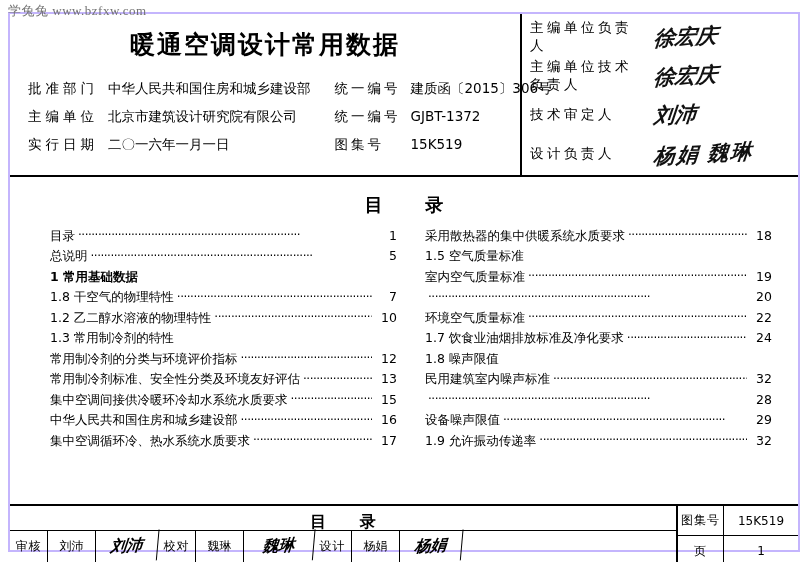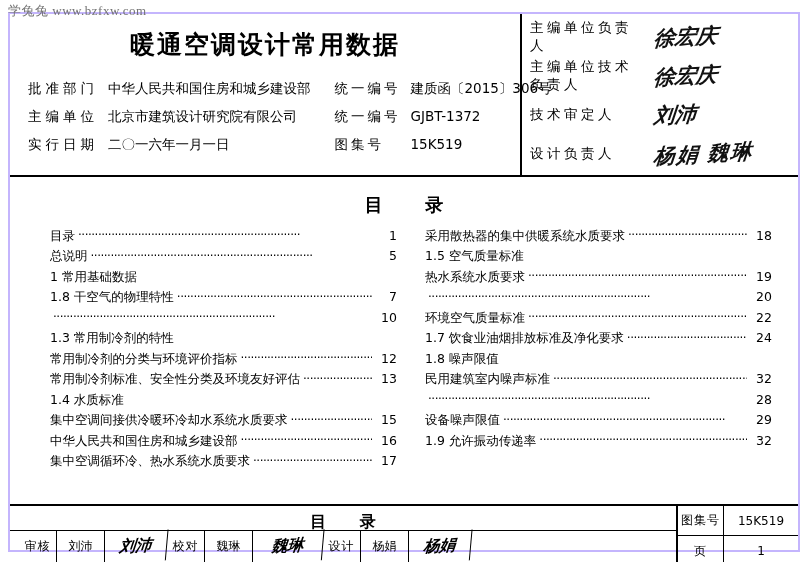--- a/index.html
+++ b/index.html
@@ -143,21 +143,21 @@
   .entry {
     display: flex;
     align-items: flex-end;
     font-size: 12.5px;
     font-family: "DejaVu Sans", sans-serif;
     line-height: 1.0;
     margin-bottom: 7.5px;
     white-space: nowrap;
   }
   .entry .txt { flex: 0 0 auto; }
-  .entry.bold .txt { font-weight: normal; }
+  .entry.bold .txt { font-weight: bold; }
   .entry .dots {
     flex: 1 1 auto;
     overflow: hidden;
     margin: 0 3px 1px 3px;
     font-size: 12px;
     letter-spacing: -0.5px;
     color: #000;
   }
   .entry .pg {
     flex: 0 0 auto;
@@ -190,21 +190,20 @@
     padding-left: 14px;
     border-bottom: 1px solid #000;
     padding-bottom: 6px;
     height: 25px;
     box-sizing: border-box;
   }
   .footer-sign {
     display: flex;
     align-items: stretch;
     height: 31px;
-    margin-left: 9px;
   }
   .fs-cell {
     display: flex;
     align-items: center;
     justify-content: center;
     font-size: 12px;
     font-family: "DejaVu Sans", sans-serif;
     border-right: 1px solid #000;
     box-sizing: border-box;
     padding: 0 4px;
@@ -320,43 +319,39 @@
             <span class="txt">1 常用基础数据</span>
             <span class="dots">·······</span>
             <span class="pg"></span>
           </div>
         <div class="entry">
             <span class="txt">1.8 干空气的物理特性</span>
             <span class="dots">···································································</span>
             <span class="pg">7</span>
           </div>
         <div class="entry">
+            <span class="txt">1.2 乙二醇水溶液的物理特性</span>
             <span class="dots">···································································</span>
             <span class="pg">10</span>
           </div>
         <div class="entry nodots nopage">
             <span class="txt">1.3 常用制冷剂的特性</span>
             <span class="dots">·······</span>
             <span class="pg"></span>
           </div>
         <div class="entry">
             <span class="txt">常用制冷剂的分类与环境评价指标</span>
             <span class="dots">···································································</span>
             <span class="pg">12</span>
           </div>
         <div class="entry">
             <span class="txt">常用制冷剂标准、安全性分类及环境友好评估</span>
             <span class="dots">·····························</span>
             <span class="pg">13</span>
           </div>
-        <div class="entry nodots nopage">
-            <span class="txt">1.4 水质标准</span>
-            <span class="dots">·······</span>
-            <span class="pg"></span>
-          </div>
         <div class="entry">
             <span class="txt">集中空调间接供冷暖环冷却水系统水质要求</span>
             <span class="dots">···································································</span>
             <span class="pg">15</span>
           </div>
         <div class="entry">
             <span class="txt">中华人民共和国住房和城乡建设部</span>
             <span class="dots">···································································</span>
             <span class="pg">16</span>
           </div>
@@ -371,21 +366,21 @@
             <span class="txt">采用散热器的集中供暖系统水质要求</span>
             <span class="dots">···································································</span>
             <span class="pg">18</span>
           </div>
         <div class="entry nodots nopage">
             <span class="txt">1.5 空气质量标准</span>
             <span class="dots">·······</span>
             <span class="pg"></span>
           </div>
         <div class="entry">
-            <span class="txt">热水系统水质要求</span>
+            <span class="txt">室内空气质量标准</span>
             <span class="dots">···································································</span>
             <span class="pg">19</span>
           </div>
         <div class="entry">
             <span class="dots">···································································</span>
             <span class="pg">20</span>
           </div>
         <div class="entry">
             <span class="txt">环境空气质量标准</span>
             <span class="dots">···································································</span>

